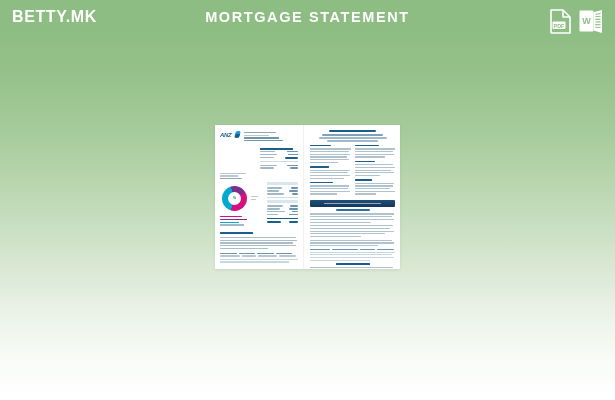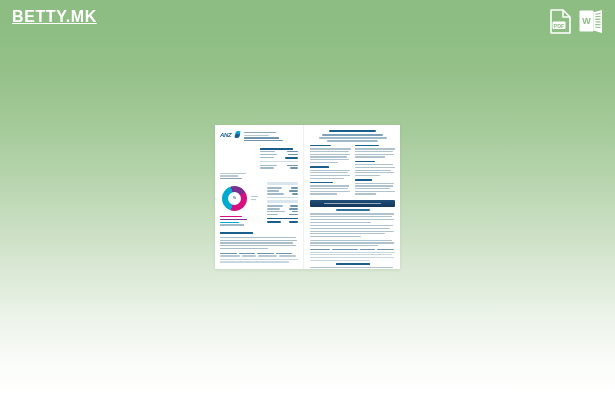--- a/index.html
+++ b/index.html
@@ -30,21 +30,20 @@
   .brand {
     position: absolute; left: 12px; top: 8px;
     user-select: none;
   }
   .brand-name {
     font-size: 16px;
     font-weight: bold;
     letter-spacing: 0.6px;
     color: #ffffff;
     line-height: 1.1;
-    text-decoration: underline;
   }
   .brand-tag {
     margin-top: 6px;
     font-size: 9.5px;
     color: #efefe8;
     letter-spacing: 0.2px;
   }
   .page-title {
     position: absolute;
     left: 0; right: 0; top: 9px;
@@ -160,20 +159,21 @@
 </style>
 </head>
 <body>
 
 <div id="root">
 
   <div class="brand">
     <div class="brand-name">BETTY.MK</div>
   </div>
 
+  <div class="page-title">MORTGAGE STATEMENT</div>
 
   <div class="formats">
 
     <span class="fmt-icon" title="PDF">
       <svg width="21" height="25" viewBox="0 0 21 25" aria-hidden="true">
         <path d="M1 1 H13 L20 8 V24 H1 Z" fill="none" stroke="#ffffff" stroke-width="1.6" stroke-linejoin="round"></path>
         <path d="M13 1 V8 H20" fill="none" stroke="#ffffff" stroke-width="1.6" stroke-linejoin="round"></path>
         <rect x="2.5" y="12.5" width="13" height="7.5" rx="1" fill="#ffffff"></rect>
         <text x="9" y="18.6" font-family="Liberation Sans, sans-serif" font-size="5.4" font-weight="bold" fill="#8dbd82" text-anchor="middle">PDF</text>
       </svg>

